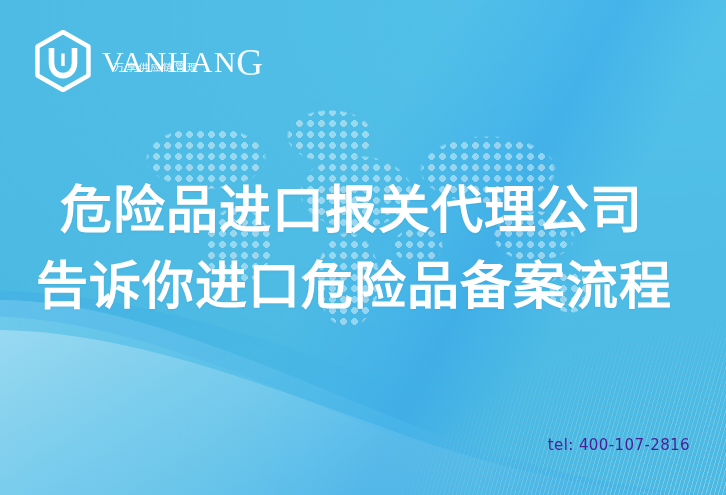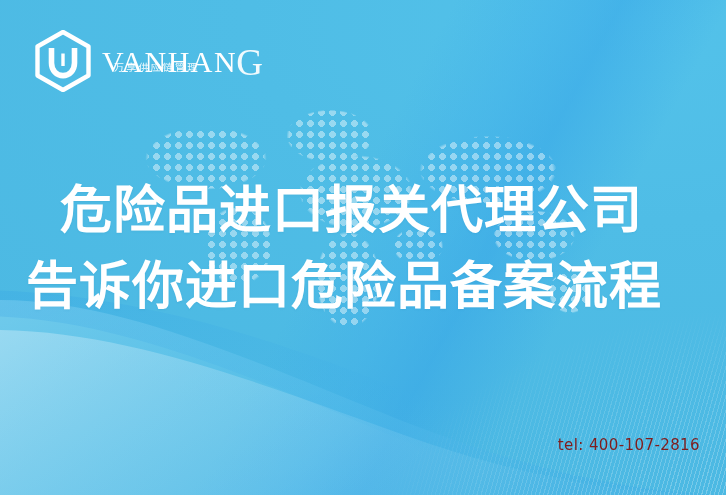--- a/index.html
+++ b/index.html
@@ -148,28 +148,28 @@
     color: #ffffff;
     font-weight: 700;
     font-size: 52px;
     line-height: 76px;
     letter-spacing: 1px;
     white-space: nowrap;
     font-family: "DejaVu Sans", "Liberation Sans", sans-serif;
     text-shadow: 0 1px 2px rgba(40,130,175,0.13);
   }
   #headline-line-1 { padding-left: 60px; }
-  #headline-line-2 { padding-left: 26px; }
+  #headline-line-2 { padding-left: 36px; }
 
   
   #contact {
     position: absolute;
-    right: 26px;
+    right: 36px;
     top: 436px;
-    color: #7f1d1d;
+    color: #4c1d95;
     font-size: 15px;
     letter-spacing: .4px;
     white-space: nowrap;
     font-family: "DejaVu Sans", "Liberation Sans", sans-serif;
   }
 </style>
 </head>
 <body>
 
 <div id="banner">

